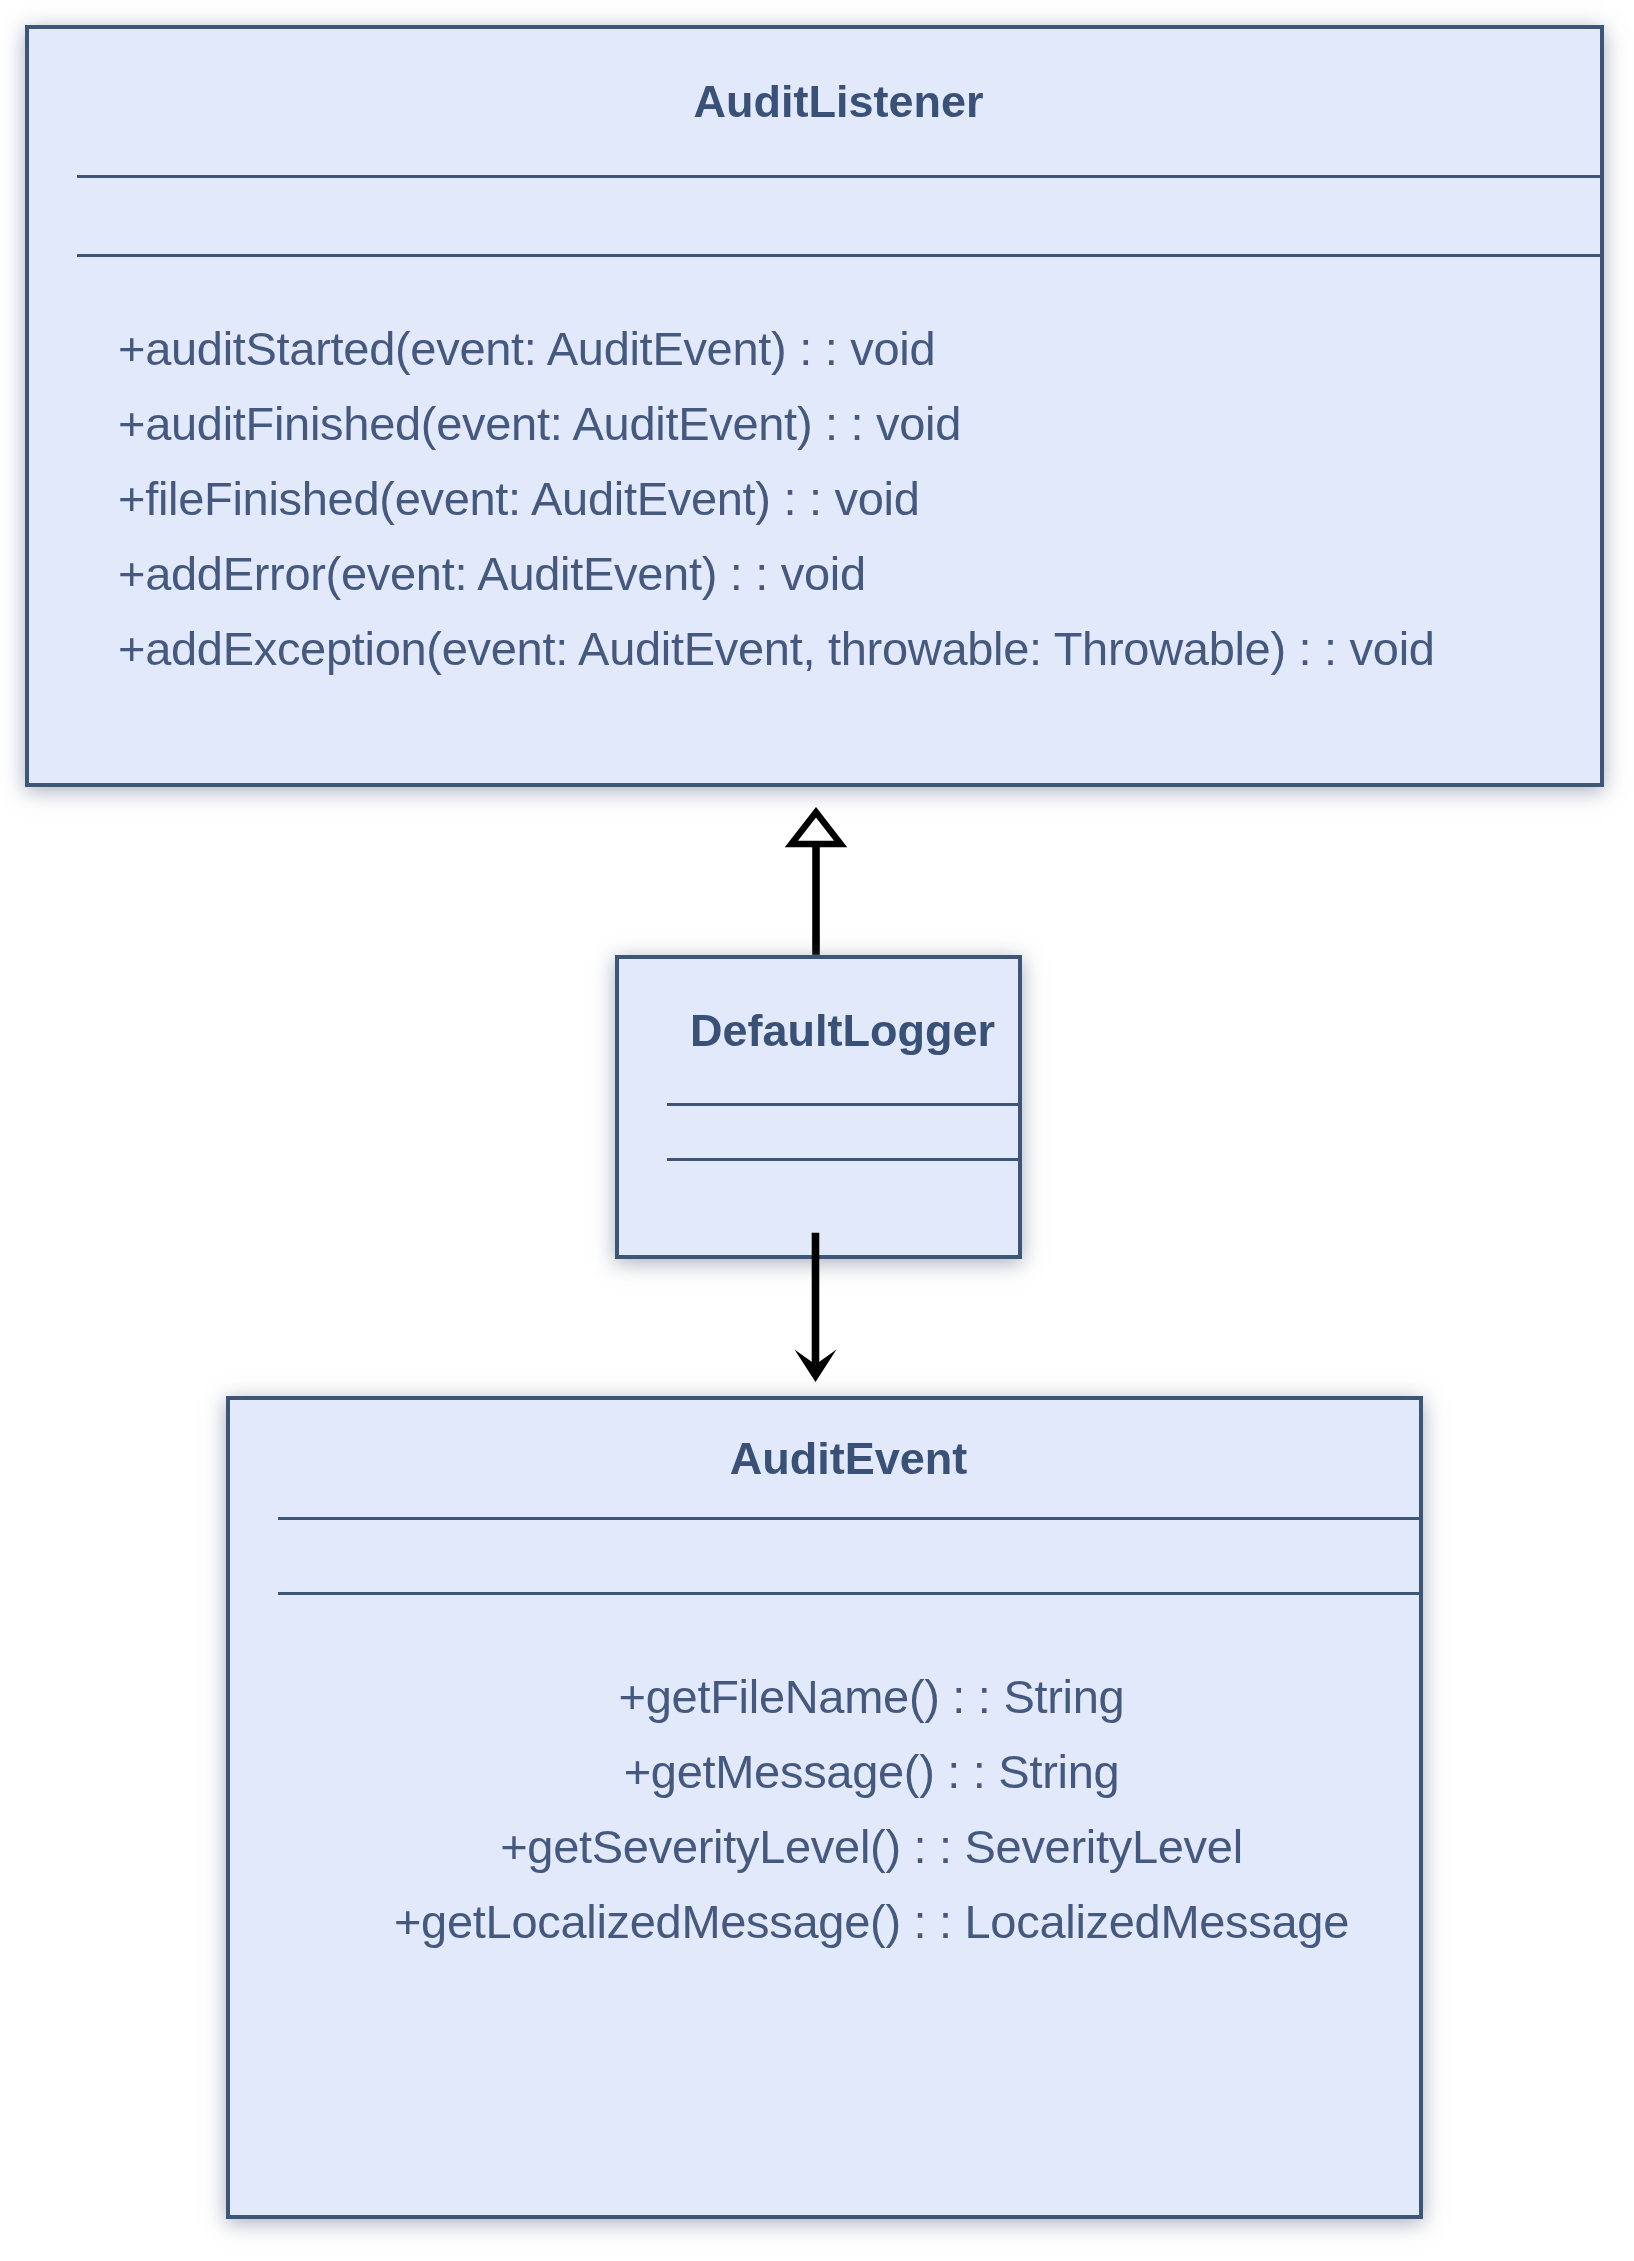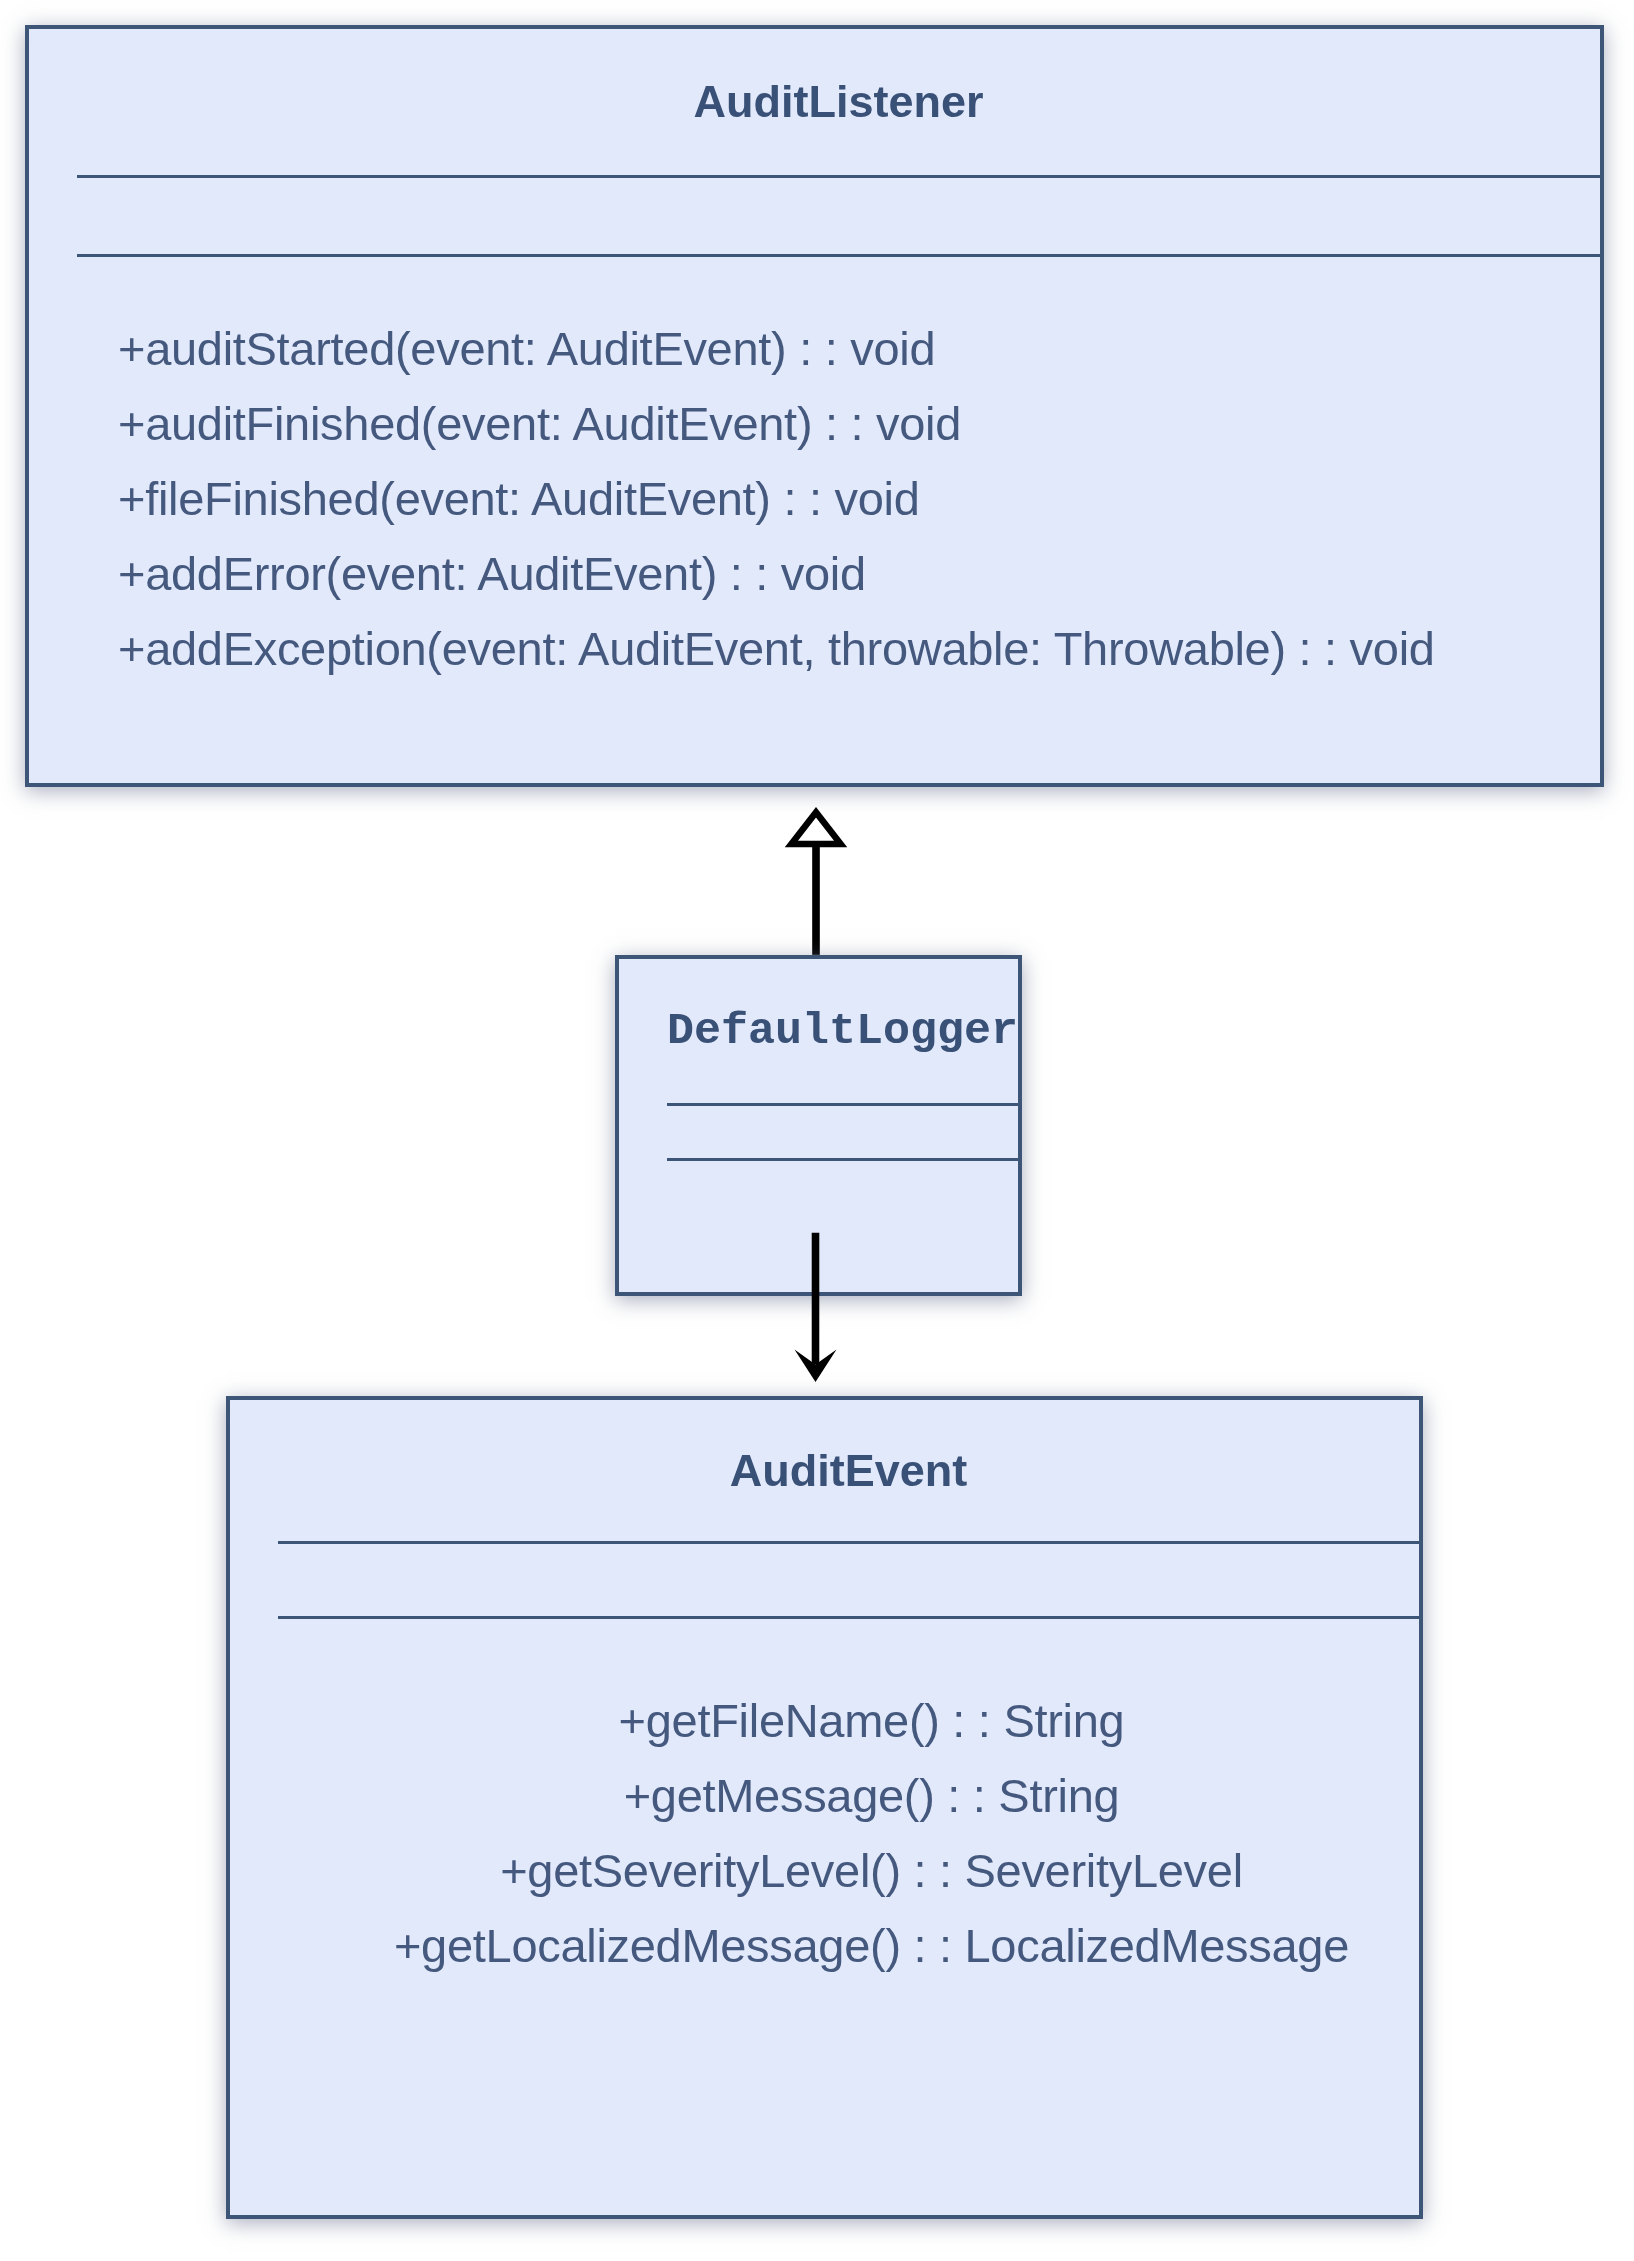--- a/index.html
+++ b/index.html
@@ -53,27 +53,27 @@
     white-space: nowrap;
   }
 
   
   #auditListener { left: 25px; top: 25px; width: 1579px; height: 762px; }
   #auditListener .title  { height: 149px; }
   #auditListener .attrs  { height: 79px; }
   #auditListener .methods { padding: 54px 0 0 41px; }
 
   
-  #defaultLogger { left: 615px; top: 955px; width: 407px; height: 341px; font-family: Liberation Mono, monospace; }
+  #defaultLogger { left: 615px; top: 955px; width: 407px; height: 304px; }
   #defaultLogger .title { height: 147px; }
   #defaultLogger .attrs { height: 55px; }
 
   
   #auditEvent { left: 226px; top: 1396px; width: 1197px; height: 823px; }
-  #auditEvent .title  { height: 144px; }
+  #auditEvent .title  { height: 120px; }
   #auditEvent .attrs  { height: 75px; }
   #auditEvent .methods { padding: 64px 0 0 46px; text-align: center; }
 
   
   .connector { position: absolute; overflow: visible; }
   .connector .shaft { stroke: var(--connector); stroke-width: 13px; }
   .hollow-triangle {
     fill: #ffffff;
     stroke: var(--connector);
     stroke-width: 11px;

